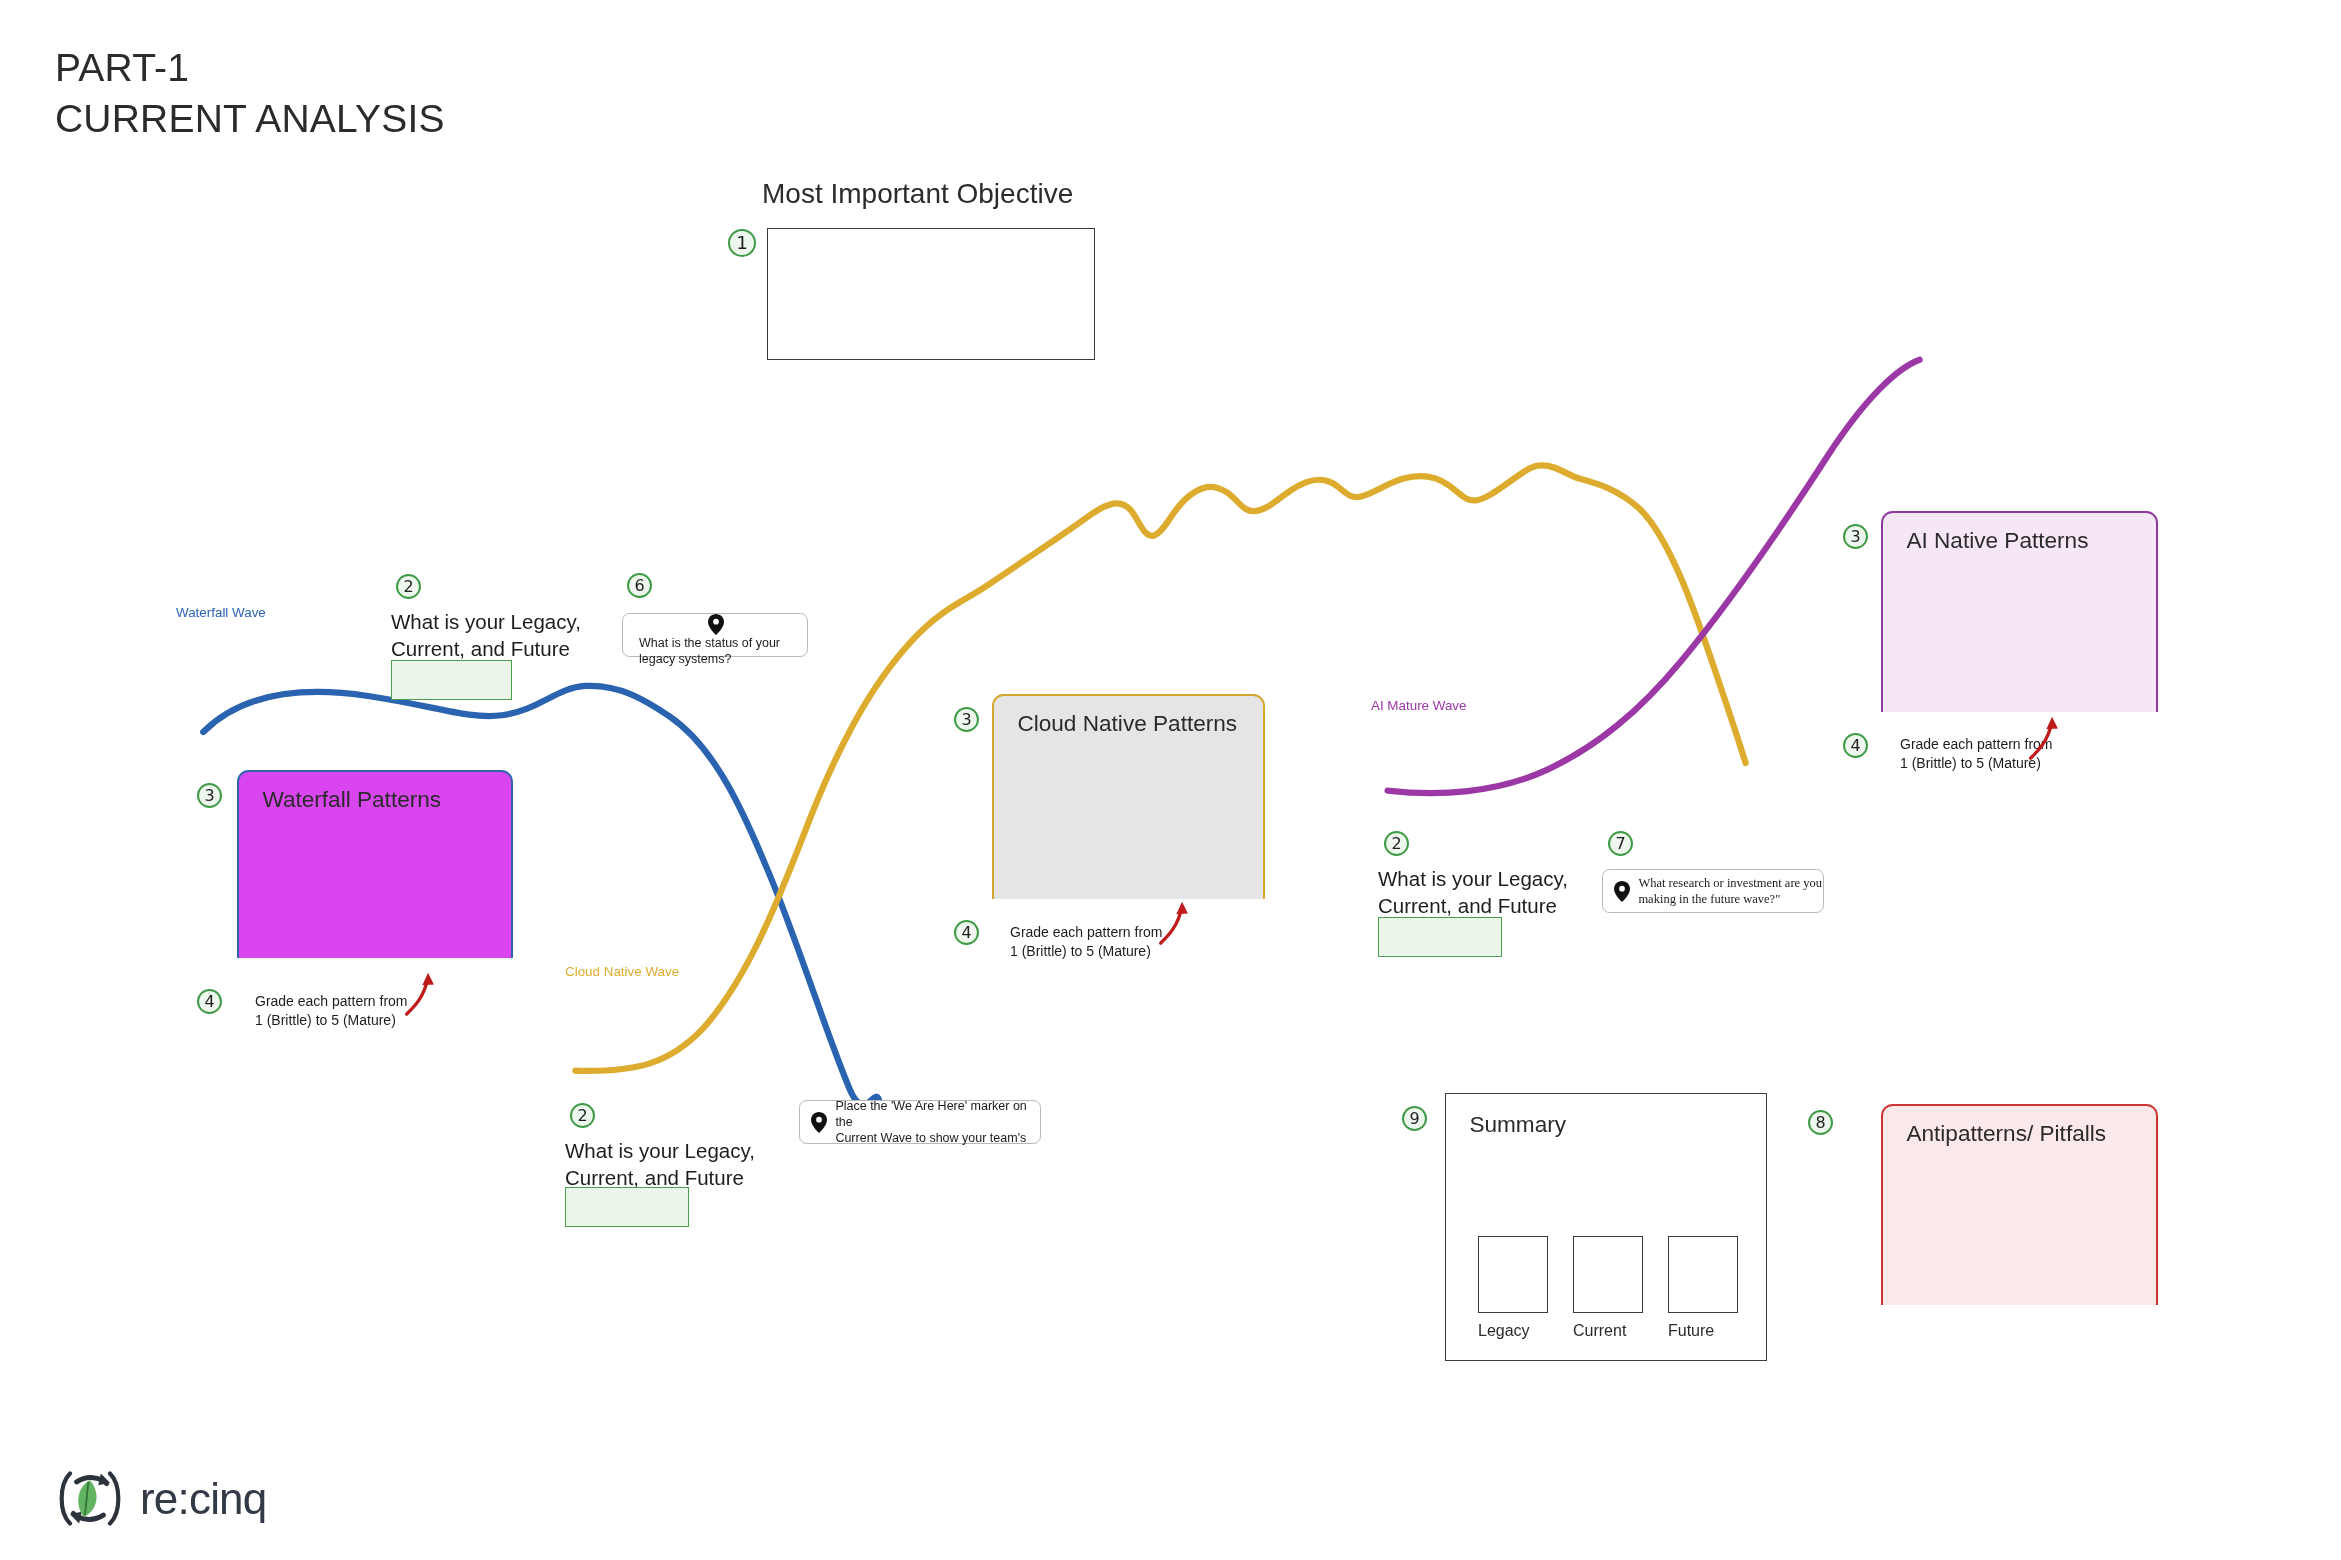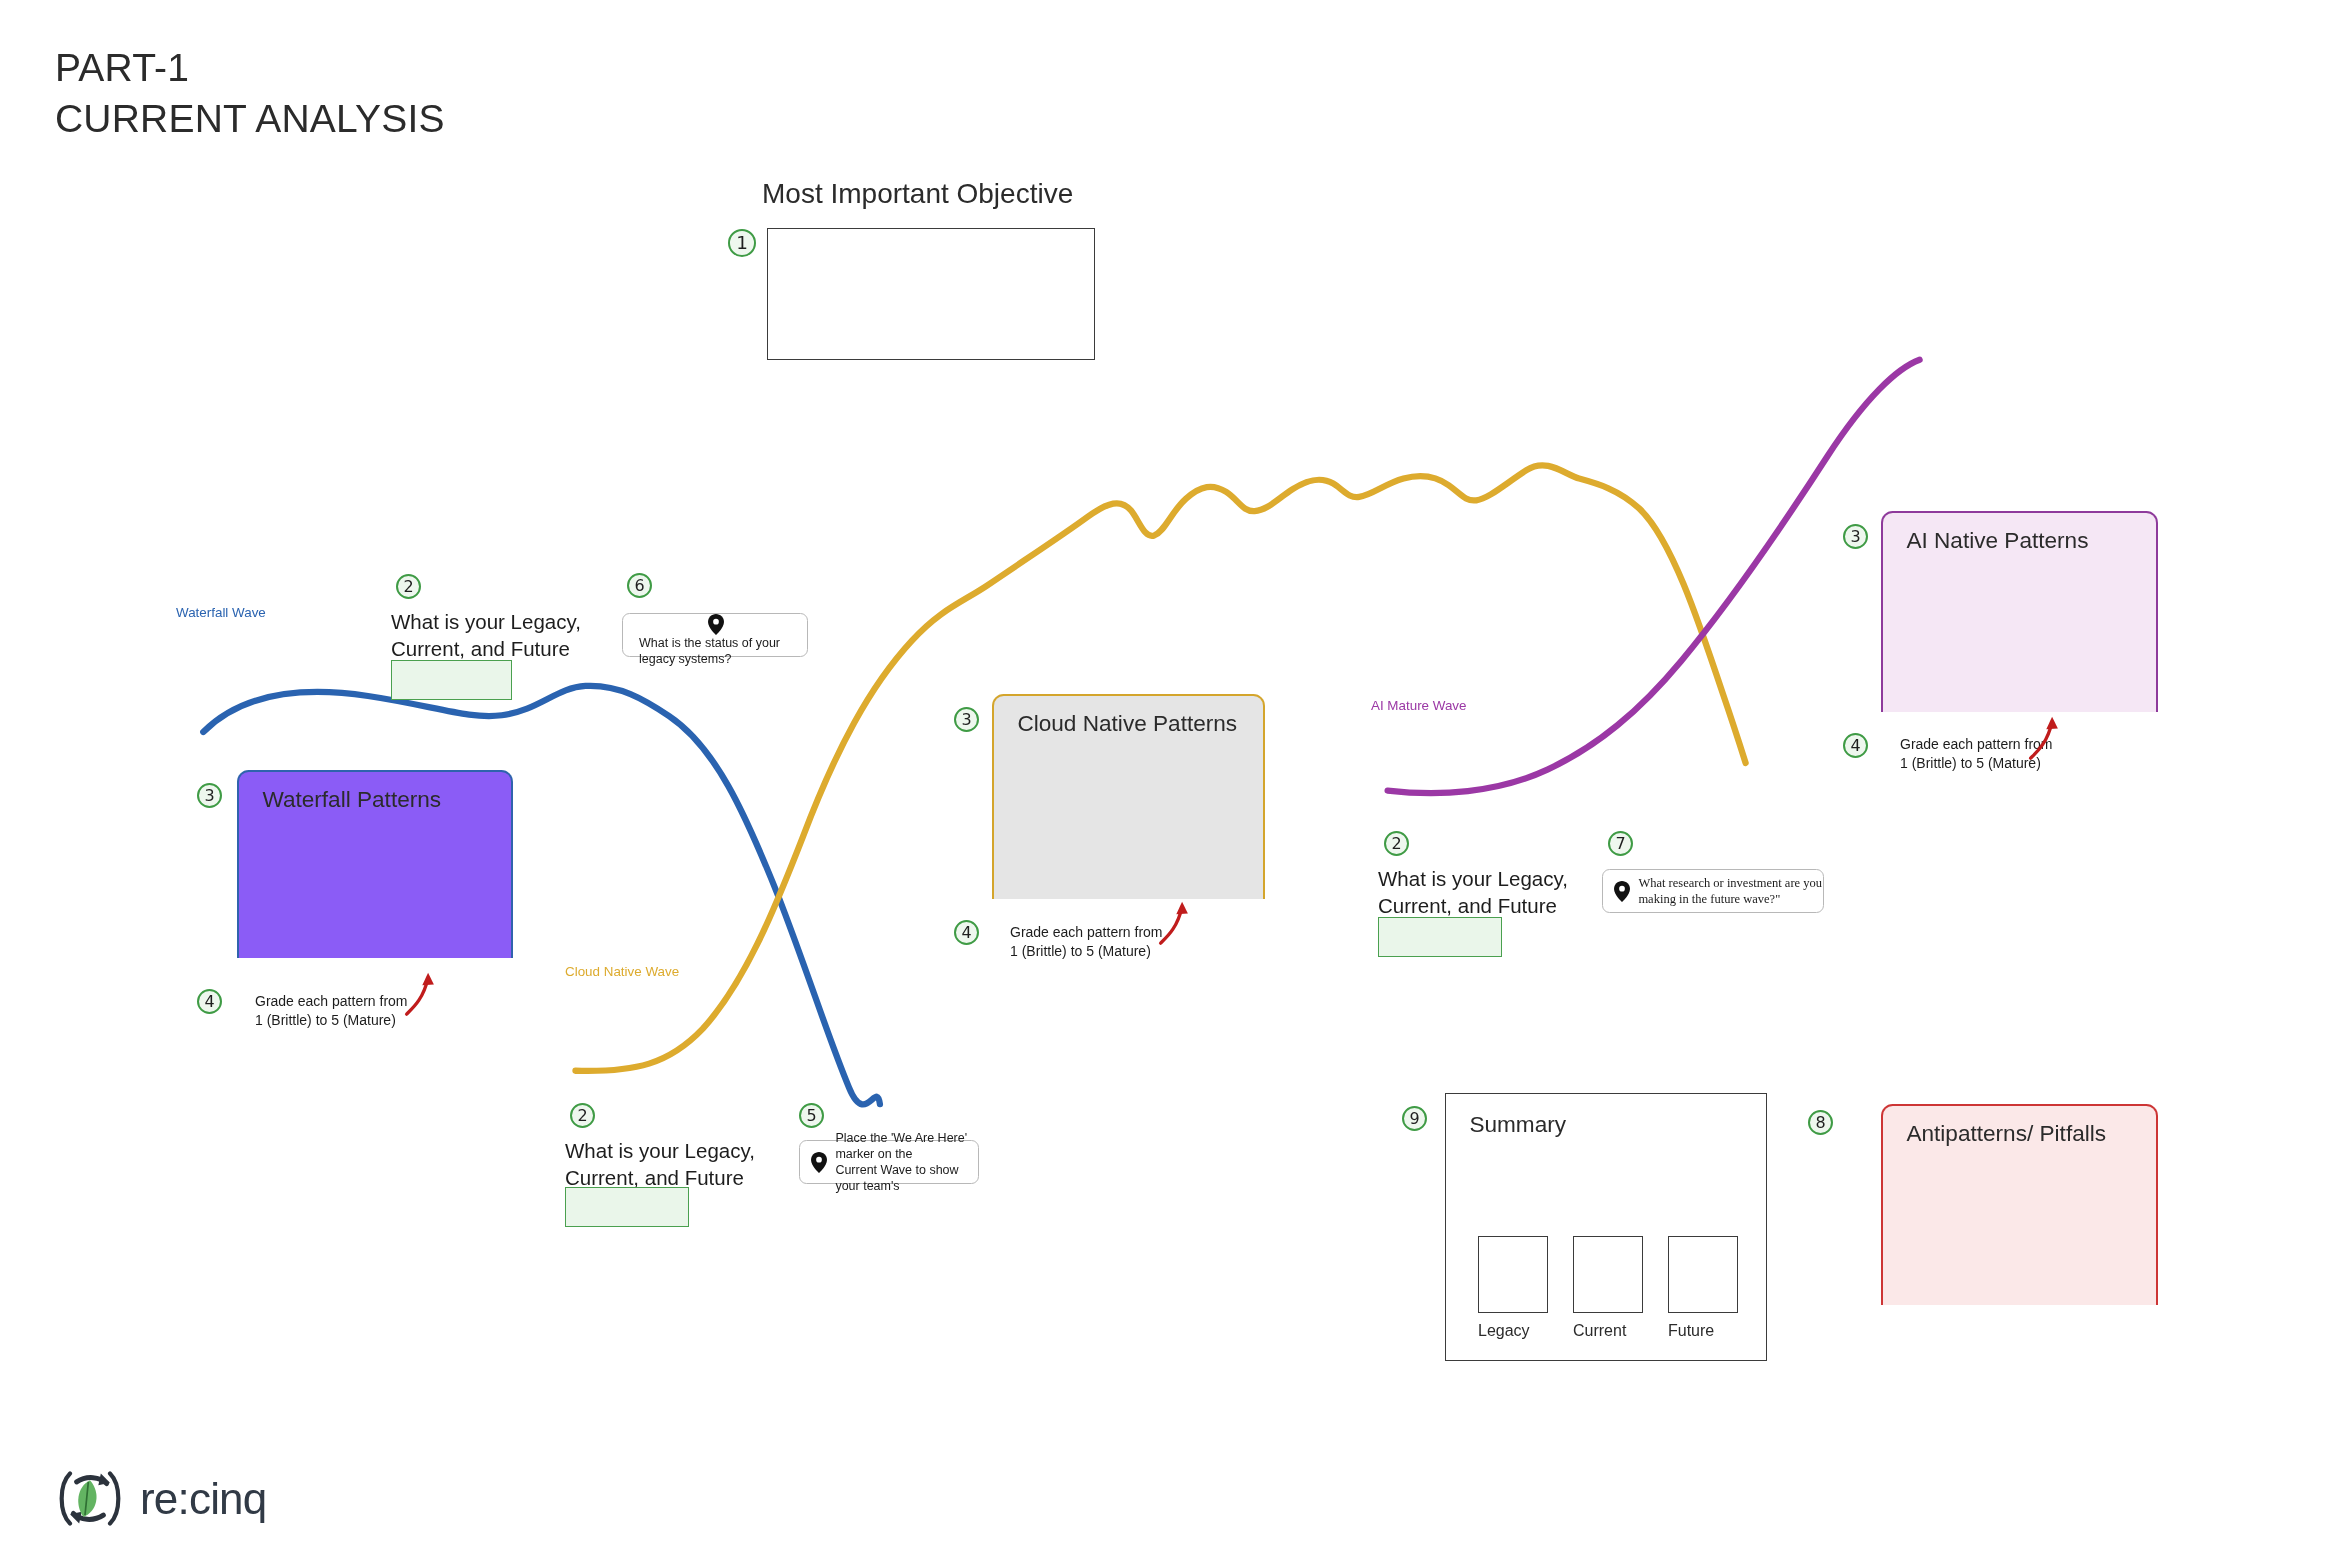--- a/index.html
+++ b/index.html
@@ -201,21 +201,21 @@
 </div>
 <div class="abs pin-card" style="left:622px;top:613px;width:186px;flex-direction:column;">
   <svg class="pin-ico" width="16" height="21" viewBox="0 0 19 25">
     <path d="M9.5 0C4.25 0 0 4.25 0 9.5 0 16.6 9.5 25 9.5 25S19 16.6 19 9.5C19 4.25 14.75 0 9.5 0z" fill="#111"></path>
     <circle cx="9.5" cy="9.2" r="3.4" fill="#fff"></circle>
   </svg>
   <div class="pin-txt" style="width:163px;">What is the status of your
 legacy systems?</div>
 </div>
 
-<div class="abs" id="panel-waterfall" style="left:237px;top:770px;width:276px;height:188px;background:#8b5cf6;border:2.1px solid #2f63ad;border-bottom:0;border-radius:11.7px 11.7px 0 0;box-sizing:border-box;padding:15px 0 0 23.4px;">
+<div class="abs" id="panel-waterfall" style="left:237px;top:770px;width:276px;height:188px;background:#d946ef;border:2.1px solid #2f63ad;border-bottom:0;border-radius:11.7px 11.7px 0 0;box-sizing:border-box;padding:15px 0 0 23.4px;">
   <div class="panel-title">Waterfall Patterns</div>
 </div>
 <div class="abs" style="left:197px;top:783px;">
   <div class="step-badge sm">3</div>
 </div>
 
 <div class="abs" style="left:197px;top:989px;">
   <div class="step-badge sm">4</div>
 </div>
 <div class="abs grade-note" style="left:255px;top:992px;width:167px;">Grade each pattern from
@@ -232,21 +232,21 @@
   <div class="step-badge sm">2</div>
 </div>
 <div class="abs q-prompt" style="left:565px;top:1137px;width:197px;">What is your Legacy,
 Current, and Future
 wave?</div>
 <div class="abs q-input" style="left:565px;top:1187px;width:124px;"></div>
 
 <div class="abs" style="left:799px;top:1103px;">
   <div class="step-badge sm">5</div>
 </div>
-<div class="abs pin-card" style="left:799px;top:1140px;width:180px;">
+<div class="abs pin-card" style="left:799px;top:1100px;width:242px;">
   <svg class="pin-ico" width="16" height="21" viewBox="0 0 19 25">
     <path d="M9.5 0C4.25 0 0 4.25 0 9.5 0 16.6 9.5 25 9.5 25S19 16.6 19 9.5C19 4.25 14.75 0 9.5 0z" fill="#111"></path>
     <circle cx="9.5" cy="9.2" r="3.4" fill="#fff"></circle>
   </svg>
   <div class="pin-txt" style="width:199px;">Place the 'We Are Here' marker on the
 Current Wave to show your team's</div>
 </div>
 
 <div class="abs" id="panel-cloud" style="left:992px;top:694px;width:273px;height:205px;background:#e5e5e5;border:2.1px solid #d4a52c;border-bottom:0;border-radius:11.7px 11.7px 0 0;box-sizing:border-box;padding:15px 0 0 23.4px;">
   <div class="panel-title">Cloud Native Patterns</div>

